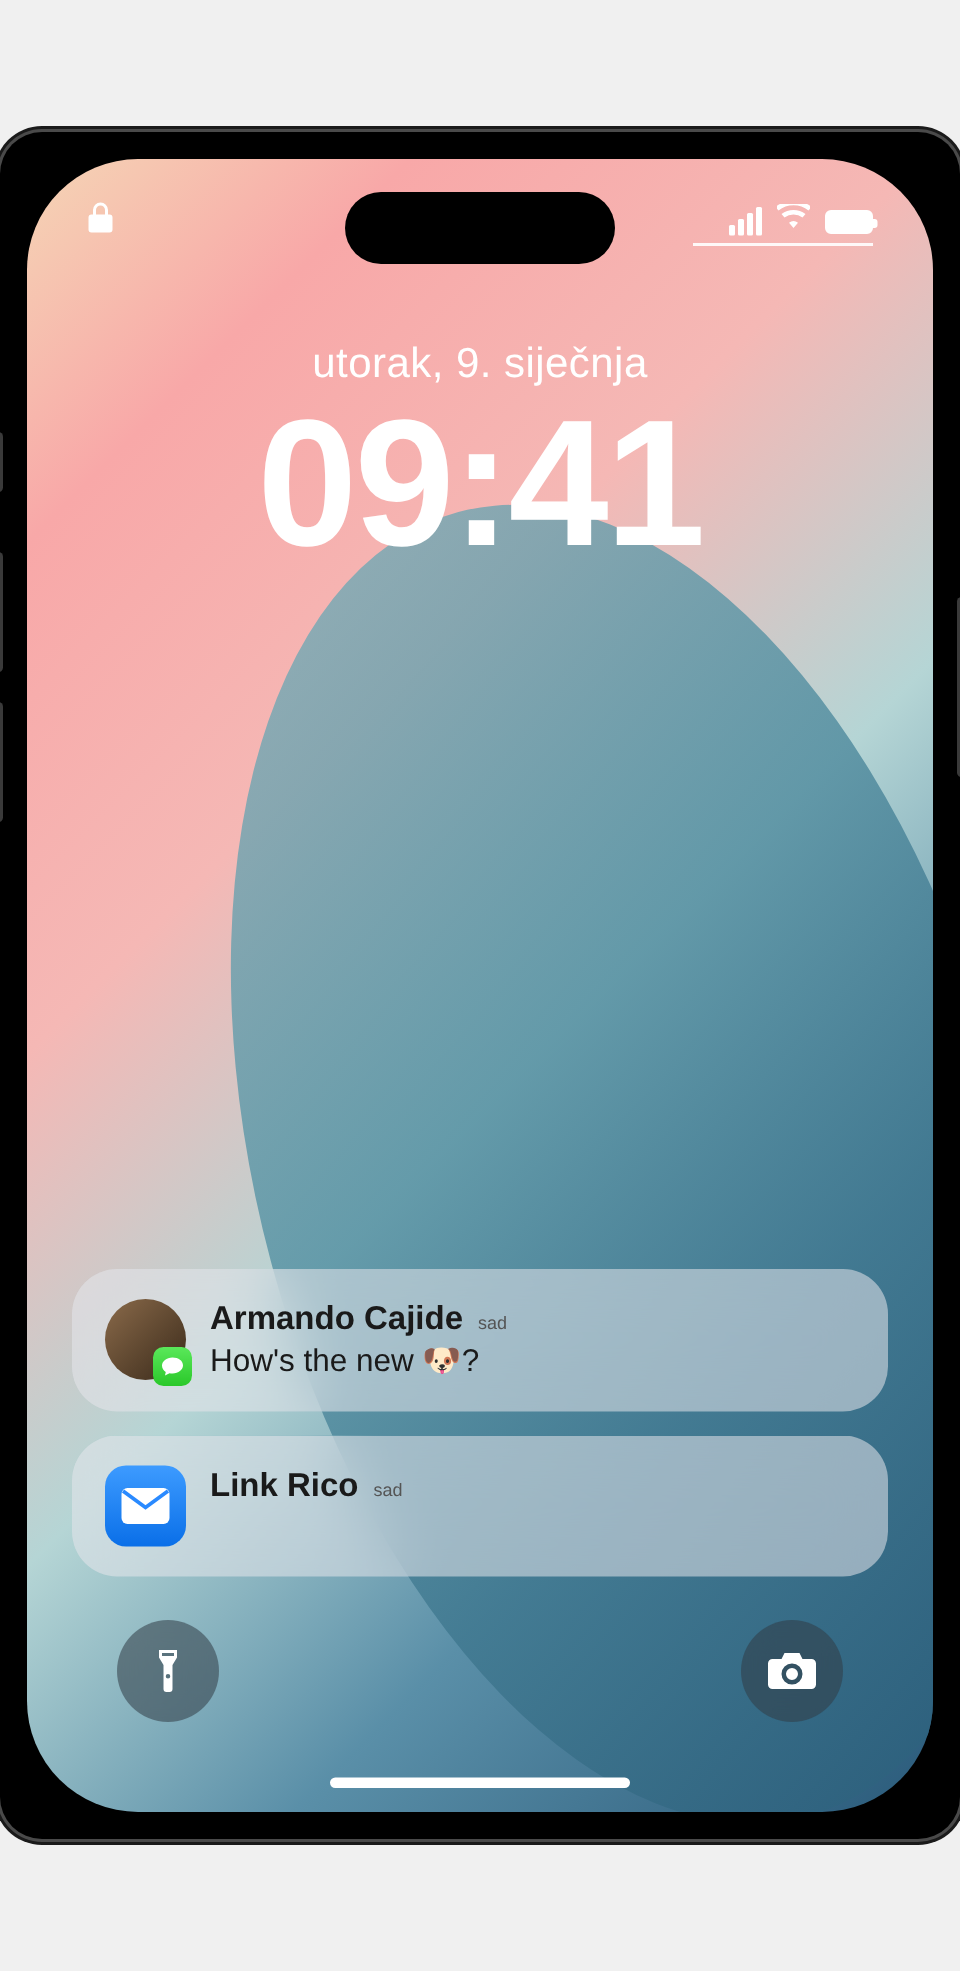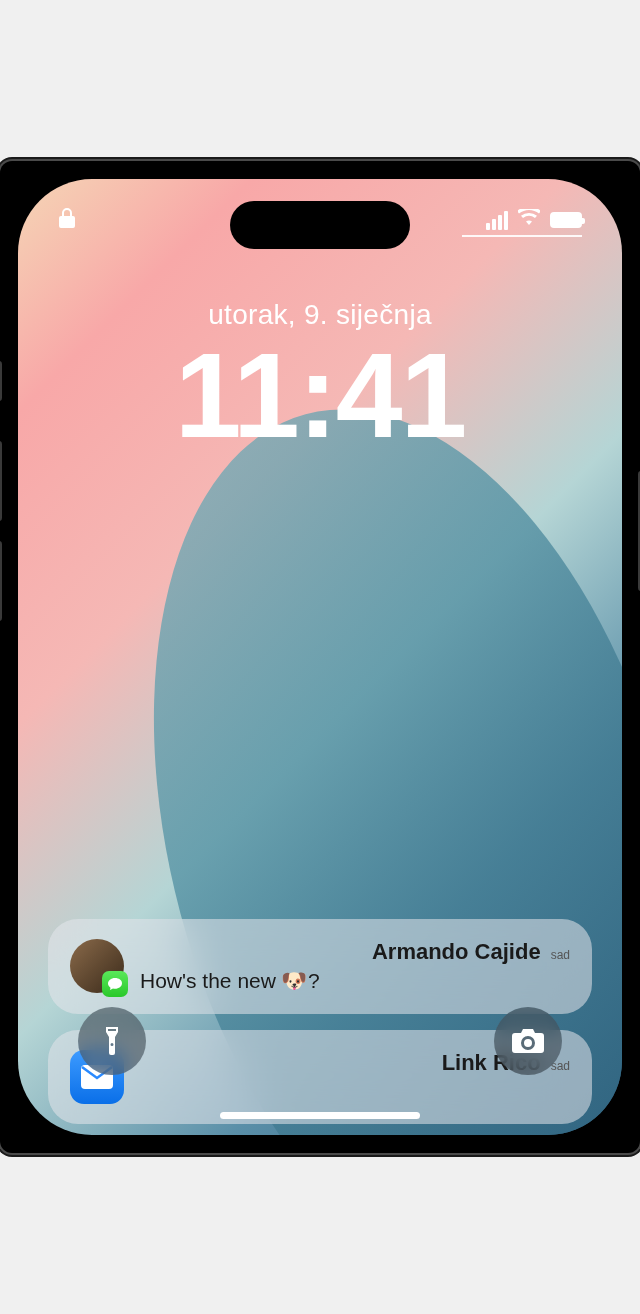--- a/index.html
+++ b/index.html
@@ -6,23 +6,23 @@
     body {
       display: flex;
       justify-content: center;
       align-items: center;
       min-height: 100vh;
       background: #f0f0f0;
       font-family: -apple-system, BlinkMacSystemFont, 'Segoe UI', sans-serif;
     }
     .phone-frame {
       width: 640px;
-      height: 992px;
+      height: 1138px;
       background: #000;
-      border-radius: 12px;
+      border-radius: 28px;
       padding: 18px;
       position: relative;
       box-shadow: 0 0 0 2px #4a4a4a, 0 0 0 4px #1a1a1a;
     }
     .side-button {
       position: absolute;
       background: #3a3a3a;
       border-radius: 3px;
     }
     .btn-left-1 { left: -4px; top: 200px; width: 6px; height: 40px; }
@@ -124,21 +124,21 @@
     .avatar-3 { background: linear-gradient(135deg, #f5a5c5, #e575a5); }
     .app-badge {
       position: absolute;
       bottom: -4px; right: -4px;
       width: 26px; height: 26px;
       border-radius: 7px;
       background: linear-gradient(180deg, #5ae85a, #2ac82a);
       display: flex; align-items: center; justify-content: center;
     }
     .notif-content { flex: 1; min-width: 0; }
-    .notif-header { display: flex; justify-content: flex-end; align-items: baseline; gap: 10px; }
+    .notif-header { display: flex; justify-content: flex-start; align-items: baseline; gap: 10px; }
     .notif-title { font-size: 22px; font-weight: 700; color: #1a1a1a; }
     .notif-subtitle { font-size: 22px; font-weight: 700; color: #1a1a1a; }
     .notif-time { font-size: 12px; color: #555; white-space: nowrap; }
     .notif-body { font-size: 21px; color: #1a1a1a; line-height: 1.3; margin-top: 2px; }
     .bottom-buttons {
       position: absolute;
       bottom: 60px;
       width: 100%;
       display: flex;
       justify-content: space-between;
@@ -195,21 +195,21 @@
               <path d="M11 16l3-3.5a5 5 0 00-6 0L11 16zm-6-7a10 10 0 0112 0l2-2.3a13 13 0 00-16 0L5 9zm-4-4.6a16 16 0 0120 0L23 2a19 19 0 00-24 0l2 2.4z"></path>
             </svg>
         </span>
         <div class="battery"></div>
       </div>
     </div>
     <div class="status-underline"></div>
 
     <div class="datetime">
       <div class="date-text">utorak, 9. siječnja</div>
-      <div class="time-text">11:41</div>
+      <div class="time-text">09:41</div>
     </div>
 
     <div class="notifications">
 
       <div class="notification">
         <div class="notif-icon avatar-1">
           <div class="app-badge">
             <svg width="16" height="16" viewBox="0 0 16 16">
                 <path fill="#fff" d="M8 2C4 2 1 4.5 1 7.5c0 1.7 1 3.2 2.5 4.2L3 14l3-1.5c.6.1 1.3.2 2 .2 4 0 7-2.5 7-5.5S12 2 8 2z"></path>
               </svg>

